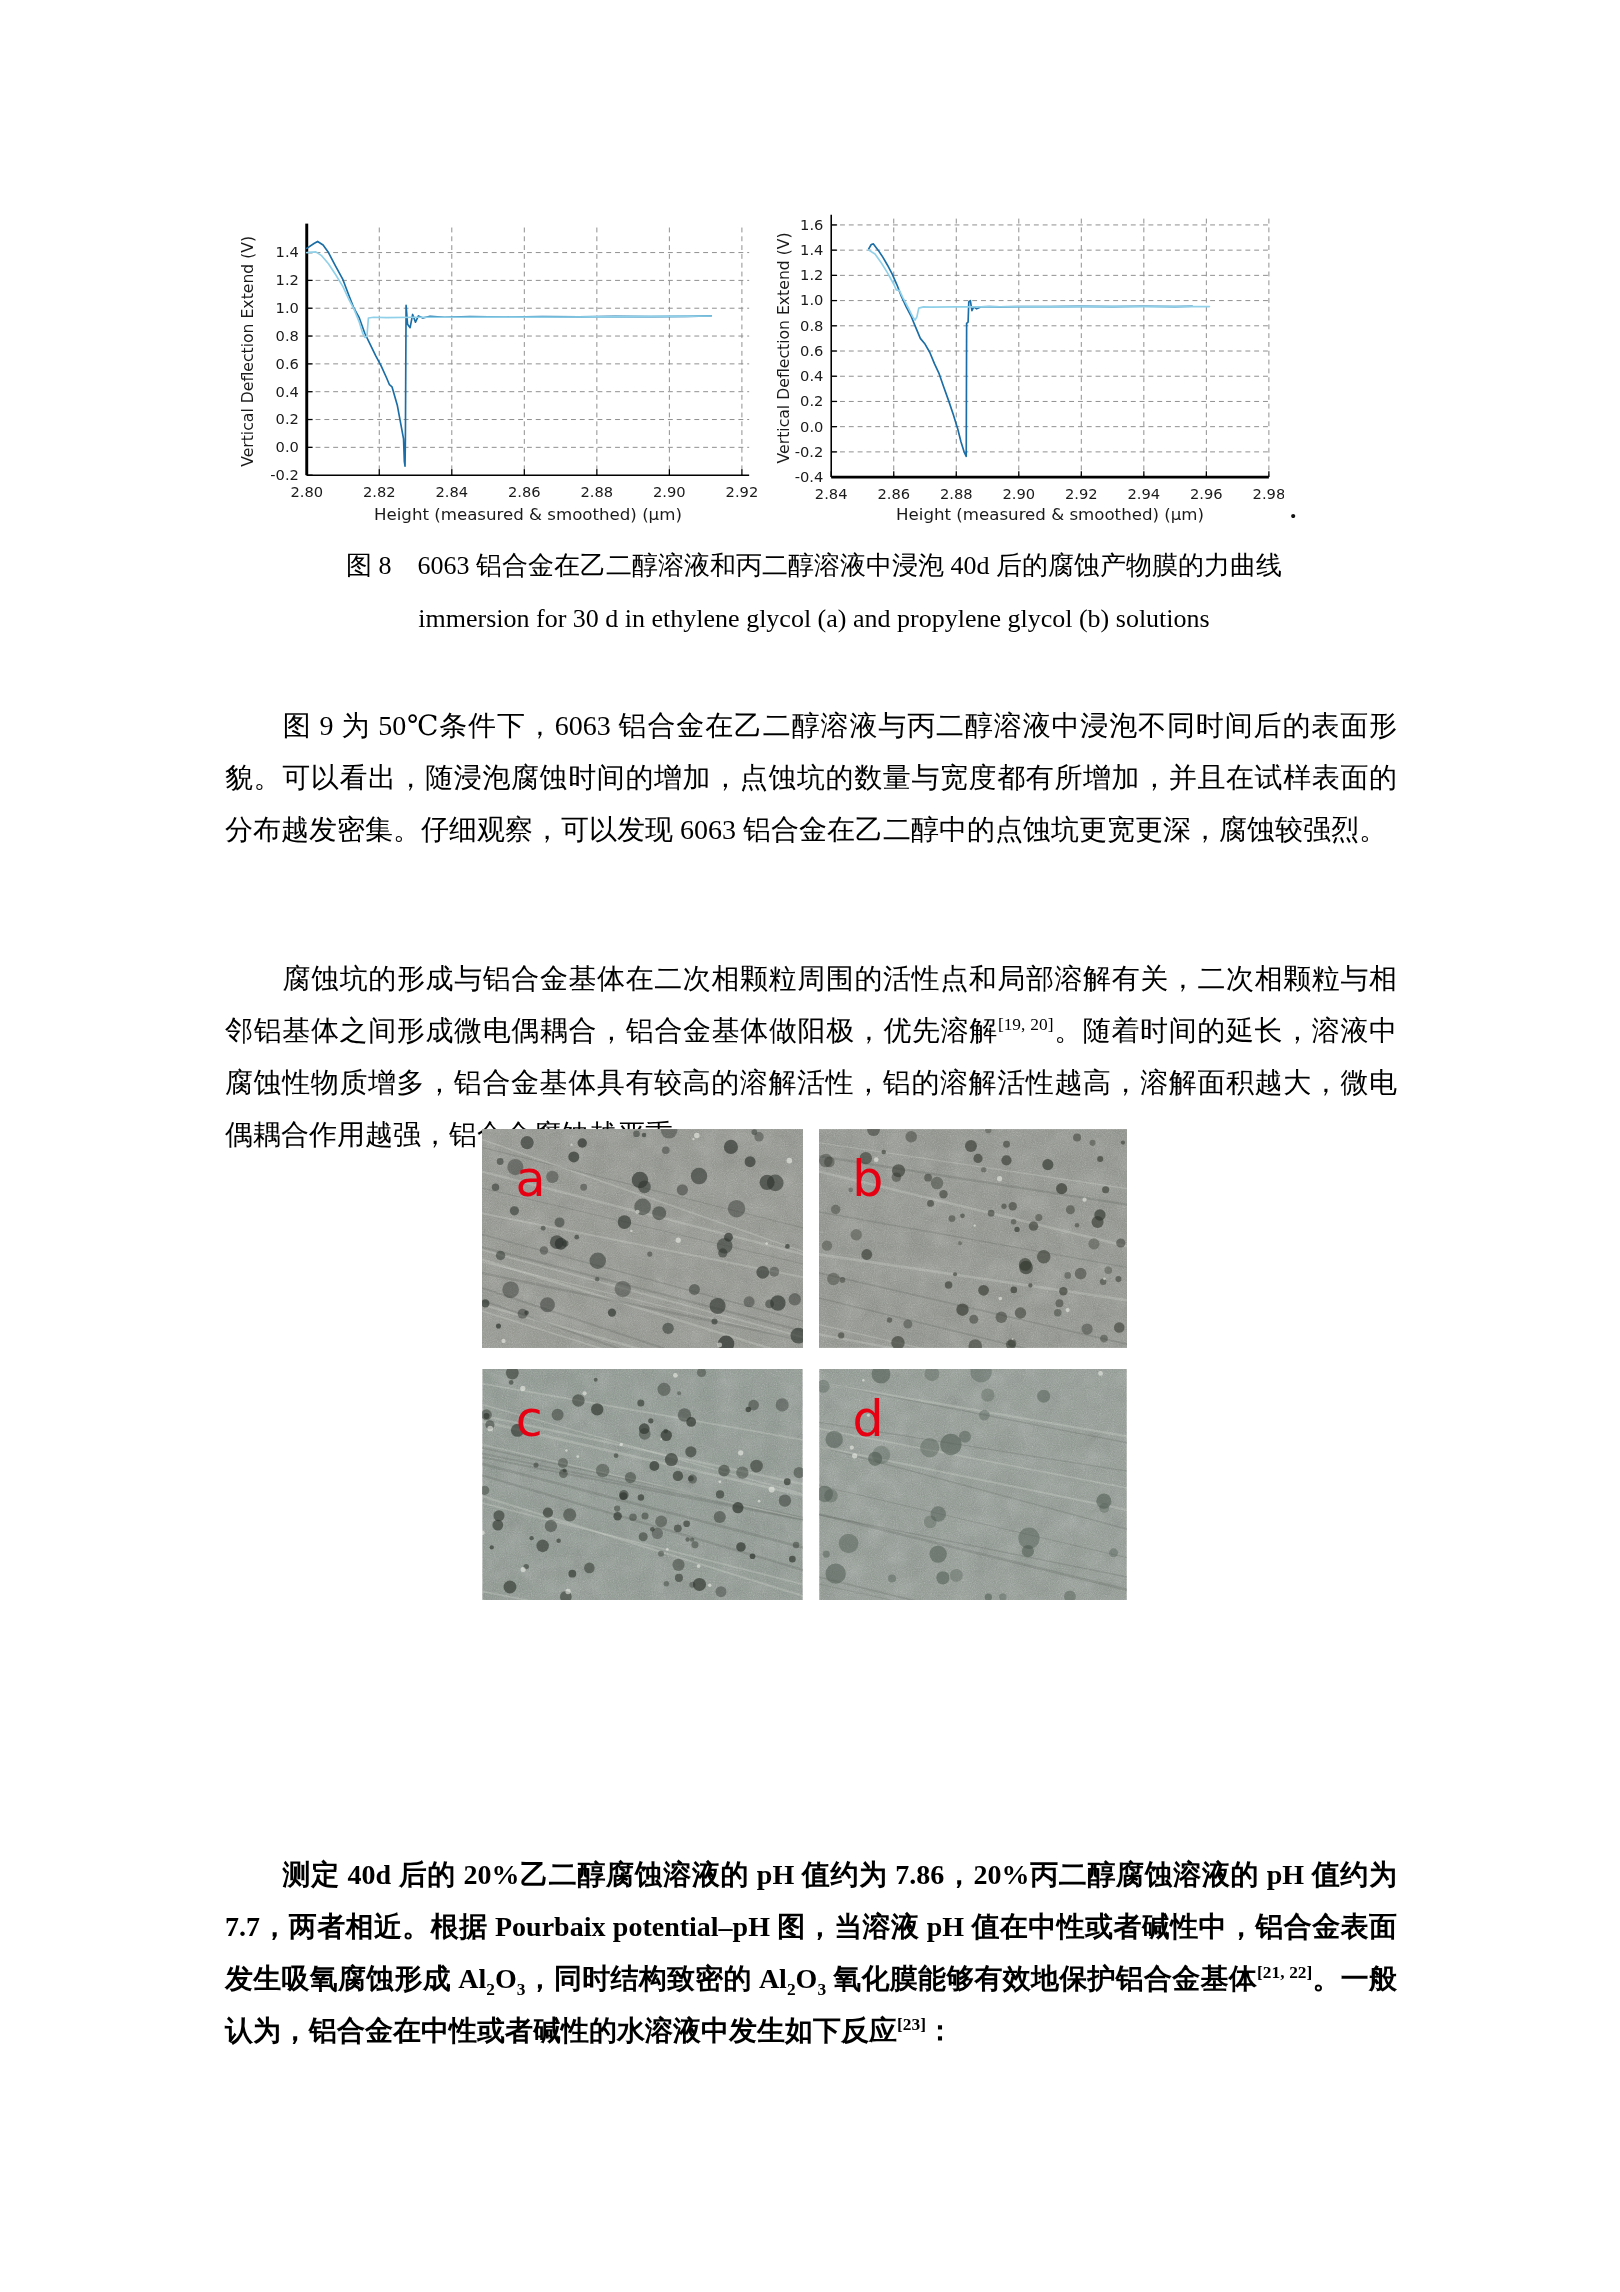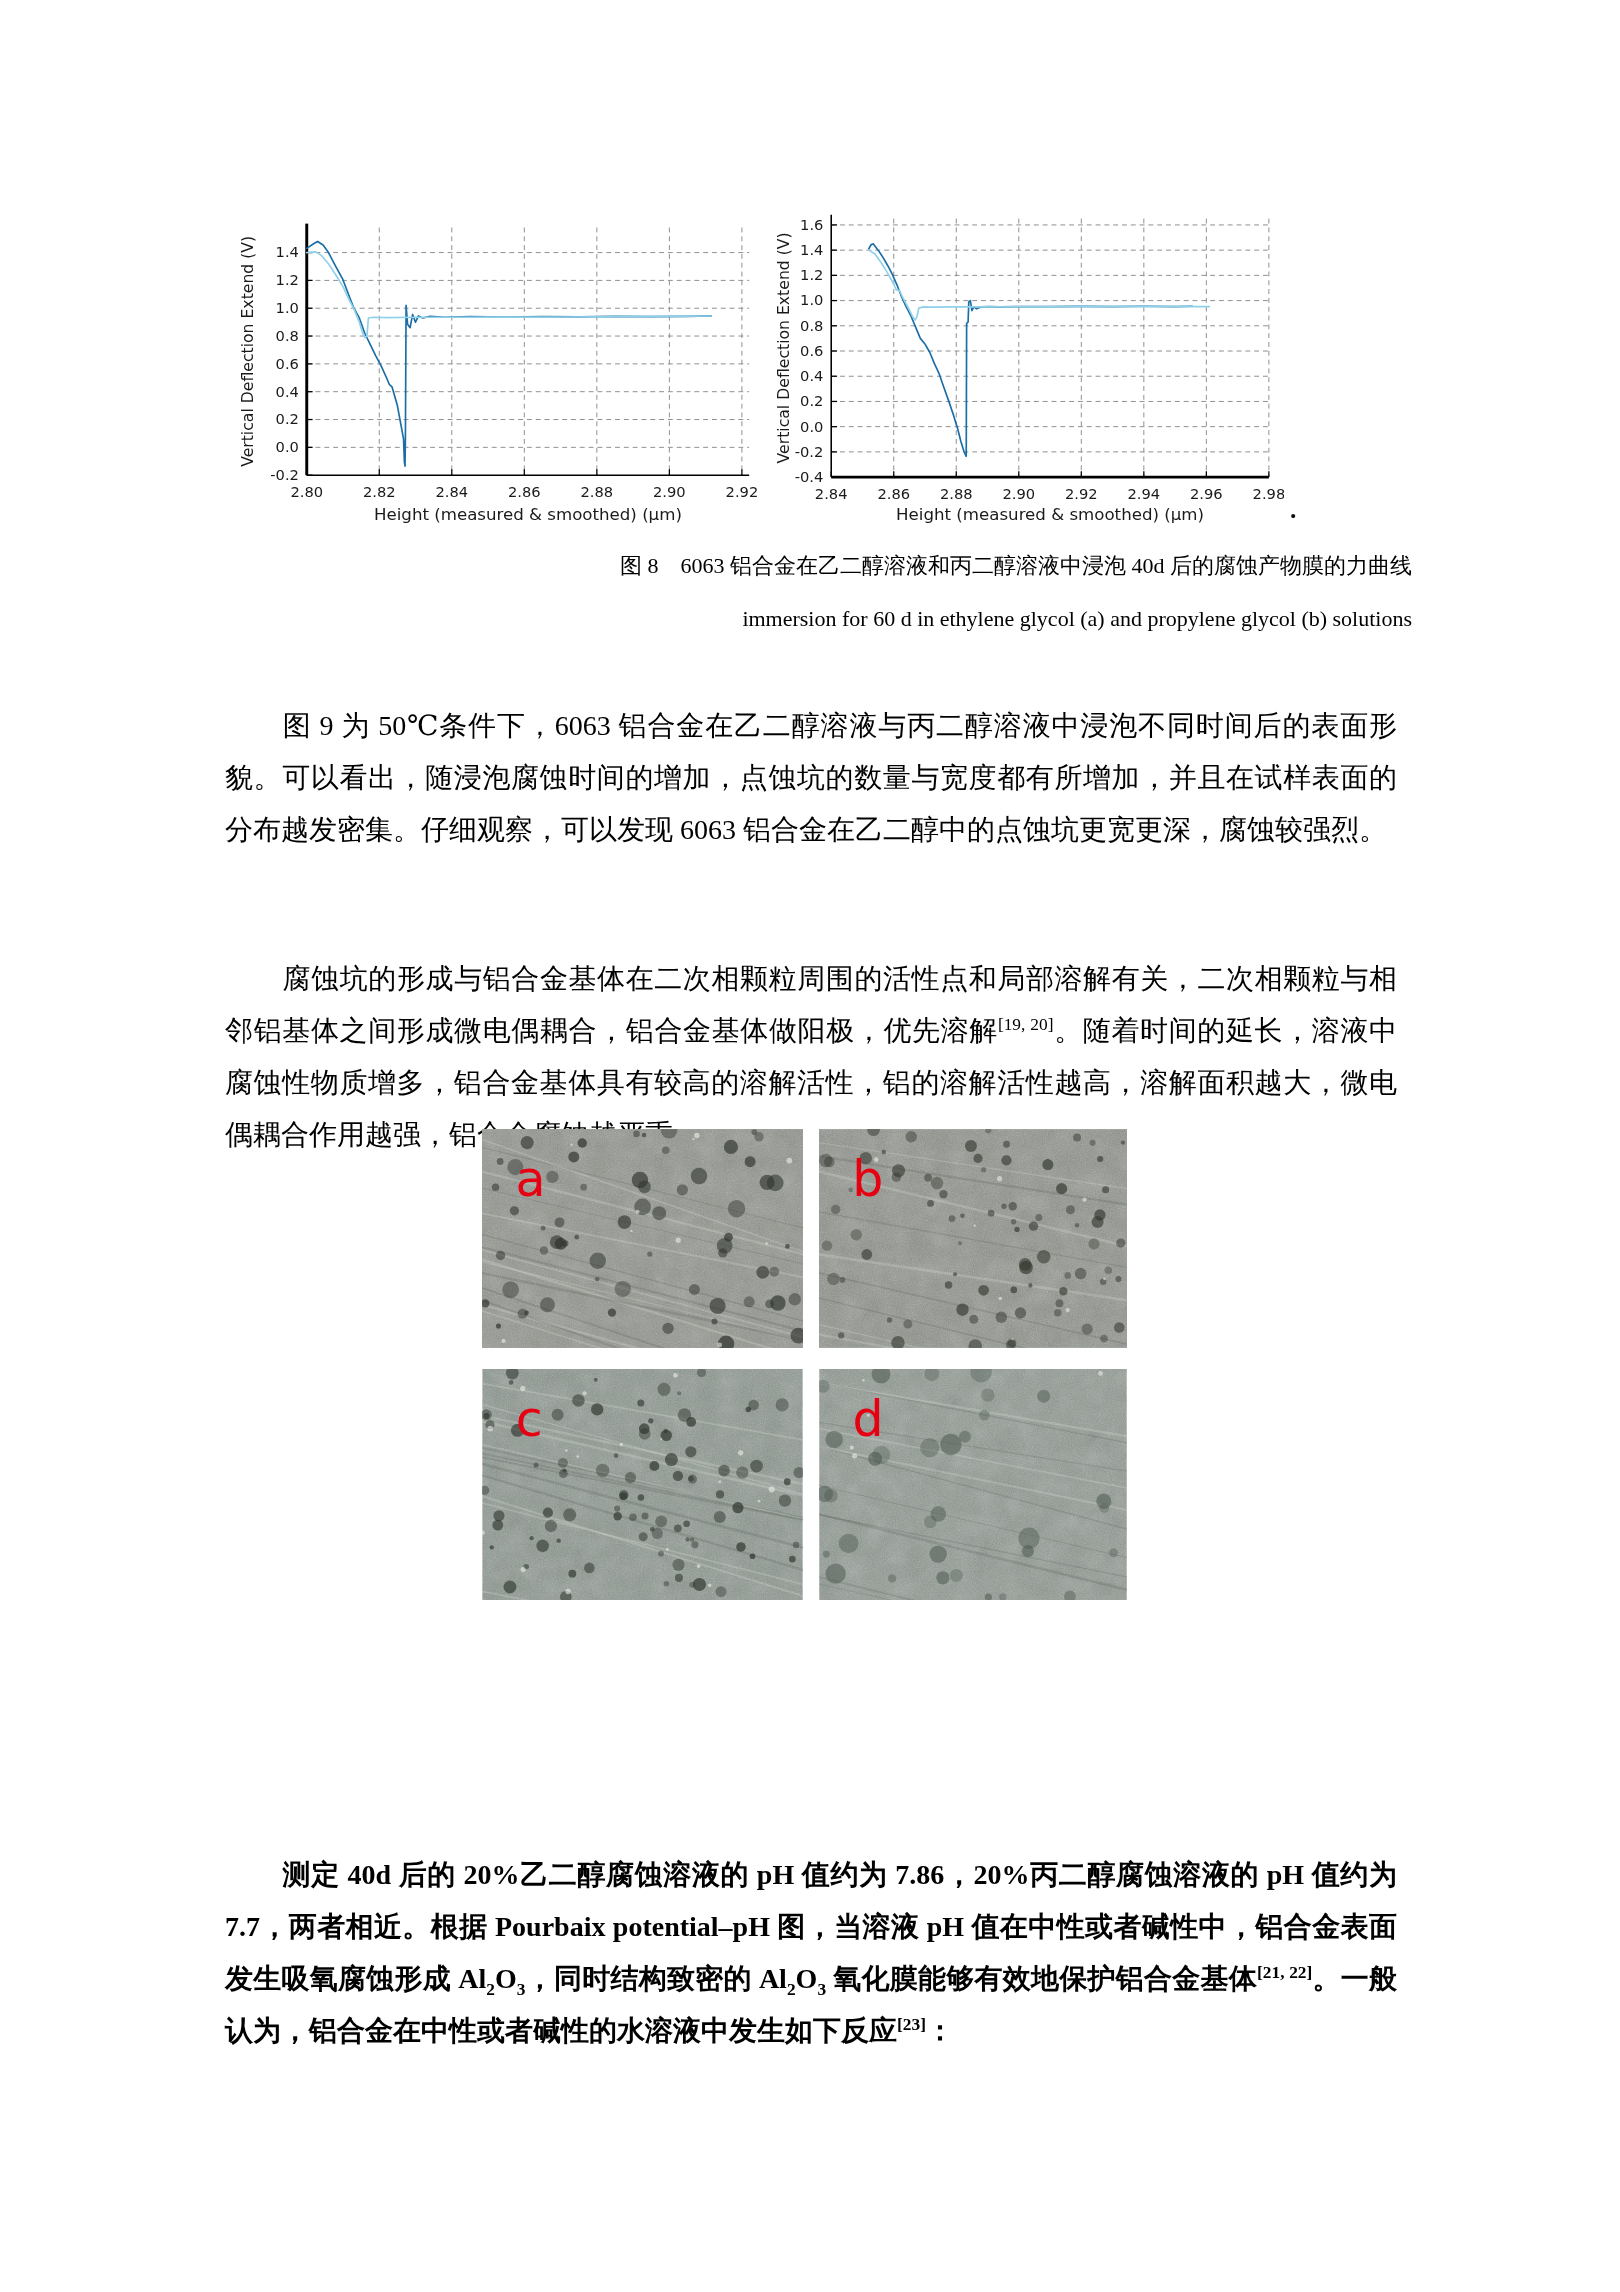--- a/index.html
+++ b/index.html
@@ -1,20 +1,20 @@
 <!DOCTYPE html>
 <html><head>
 <meta charset="utf-8">
 <style>
   html,body{margin:0;padding:0;background:#888;}
   #page{position:relative;width:1620px;height:2293px;background:#ffffff;margin:0 auto;overflow:hidden;
         font-family:"Liberation Serif","DejaVu Serif",serif;color:#000;}
   .chart{position:absolute;}
   .chart svg text{font-family:"DejaVu Sans","Liberation Sans",sans-serif;fill:#1a1a1a;}
-  .cap{position:absolute;left:240px;width:1172px;text-align:right;font-size:22px;}
+  .cap{position:absolute;left:228px;width:1172px;text-align:center;font-size:26px;}
   .cap .cap-line{height:53px;line-height:53px;}
   .para{position:absolute;left:225px;width:1172px;font-size:28px;line-height:52px;
         text-align:justify;text-justify:inter-ideograph;}
   .para .indent{display:inline-block;width:57px;}
   sup{font-size:0.62em;vertical-align:super;line-height:0;}
   sub{font-size:0.62em;vertical-align:sub;line-height:0;}
   .micro{position:absolute;overflow:hidden;}
   .micro svg{display:block;}
   .stray{position:absolute;font-size:25.5px;font-weight:bold;color:#111;}
 </style>
@@ -137,21 +137,21 @@
         <text x="50" y="287" text-anchor="end" font-size="15">-0.4</text>
         <polyline points="96.3,48.9 98.9,44.4 101.1,43.8 105.9,50.2 110.7,57.3 115.5,65.6 120.3,74.7 125.1,85.6 129.8,97.8 134.6,108.1 139.4,117.2 144.2,128.8 149.0,140.3 153.8,146.1 158.6,154.5 163.4,166.1 168.2,176.4 172.9,189.9 177.7,203.4 182.5,217.6 187.3,233.1 190.5,245.9 193.7,256.2 195.9,260.8 196.3,124.9 197.8,123.6 198.5,103.0 200.1,101.7 201.7,112.0 203.6,108.1 206.5,110.1 211.3,108.1 219.2,107.9 230.4,108.1 249.6,107.8 281.5,107.9 313.4,107.6 345.4,107.8 377.3,107.5 409.2,107.8 426.8,107.5" fill="none" stroke="#1b6ea5" stroke-width="1.7" stroke-linejoin="round" stroke-linecap="round"></polyline>
         <polyline points="96.3,50.2 102.7,54.1 109.1,63.1 115.5,73.4 121.9,85.0 124.4,90.8 127.6,91.4 131.4,99.1 136.2,108.1 141.0,117.8 143.6,121.7 145.5,118.4 147.4,109.4 152.2,108.1 160.2,108.4 185.7,108.1 217.6,108.1 249.6,108.0 281.5,108.1 313.4,107.9 345.4,107.9 377.3,107.8 409.2,107.8 444.3,107.8" fill="none" stroke="#90d1e9" stroke-width="1.7" stroke-linejoin="round" stroke-linecap="round"></polyline>
         <text x="281.5" y="326" text-anchor="middle" font-size="17">Height (measured &amp; smoothed) (μm)</text>
         <text transform="translate(15,150) rotate(-90)" text-anchor="middle" font-size="16">Vertical Deflection  Extend (V)</text>
       </svg></div>
   <div class="stray" style="left:1290px;top:495px;">.</div>
 
   <div class="cap" style="top:539px;">
     <div class="cap-line">图 8　6063 铝合金在乙二醇溶液和丙二醇溶液中浸泡 40d 后的腐蚀产物膜的力曲线</div>
-    <div class="cap-line">immersion for 60 d in ethylene glycol (a) and propylene glycol (b) solutions</div>
+    <div class="cap-line">immersion for 30 d in ethylene glycol (a) and propylene glycol (b) solutions</div>
   </div>
 
   <div class="para" style="top:700px;"><span class="indent"></span><span>图 9 为 50℃条件下，6063 铝合金在乙二醇溶液与丙二醇溶液中浸泡不同时间后的表面形貌。可以看出，随浸泡腐蚀时间的增加，点蚀坑的数量与宽度都有所增加，并且在试样表面的分布越发密集。仔细观察，可以发现 6063 铝合金在乙二醇中的点蚀坑更宽更深，腐蚀较强烈。</span></div>
 
   <div class="para" style="top:953px;"><span class="indent"></span><span>腐蚀坑的形成与铝合金基体在二次相颗粒周围的活性点和局部溶解有关，二次相颗粒与相邻铝基体之间形成微电偶耦合，铝合金基体做阳极，优先溶解<sup>[19, 20]</sup>。随着时间的延长，溶液中腐蚀性物质增多，铝合金基体具有较高的溶解活性，铝的溶解活性越高，溶解面积越大，微电偶耦合作用越强，铝合金腐蚀越严重。</span></div>
 
   <div class="micro" style="left: 482px; top: 1129px; width: 321px; height: 219px;">
       <svg width="321" height="219" viewBox="0 0 327 223">
         <defs>
           <filter id="grainF0" x="0%" y="0%" width="100%" height="100%">

